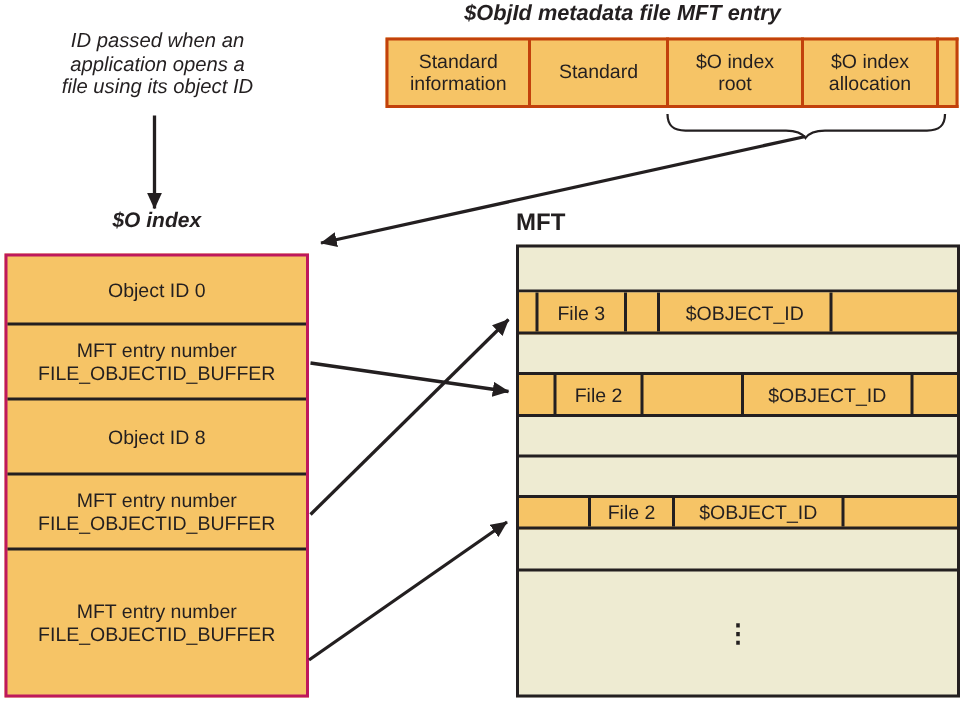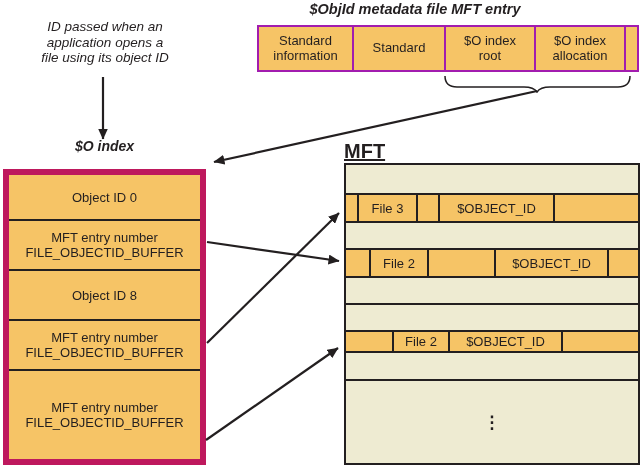--- a/index.html
+++ b/index.html
@@ -11,35 +11,35 @@
   .pre{white-space:pre-line;}
   .center{text-align:center;font-style:italic;}
   .bold{font-weight:bold;}
 
   
   #annotation{left:8px;top:19px;width:194px;font-size:13.5px;line-height:15.5px;}
 
   
   #objid-title{left:258px;top:1px;width:314px;font-size:14.5px;}
   #oindex-label{left:3px;top:138px;width:203px;font-size:14px;}
-  #mft-label{left:344px;top:140px;font-size:20px;text-decoration:underline;}
+  #mft-label{left:344px;top:140px;font-size:16px;}
 
   
   #objid-strip{left:257px;top:25px;width:382px;height:47px;display:flex;}
   #objid-strip .cell{
-    box-sizing:border-box;border:2px solid #a21caf;background:#f6c466;
+    box-sizing:border-box;border:2px solid #c2410c;background:#f6c466;
     display:flex;align-items:center;justify-content:center;
     font-size:13px;line-height:14.5px;white-space:pre-line;text-align:center;
   }
   #objid-strip .cell + .cell{border-left:none;}
 
   
   #oindex-box{
     left:3px;top:169px;width:203px;height:296px;box-sizing:border-box;
-    border:6px solid #be185d;background:#f6c466;display:flex;flex-direction:column;
+    border:2px solid #be185d;background:#f6c466;display:flex;flex-direction:column;
   }
   #oindex-box .orow{
     box-sizing:border-box;border-bottom:2px solid #231f20;
     display:flex;align-items:center;justify-content:center;
     font-size:13px;line-height:15px;white-space:pre-line;text-align:center;
   }
   #oindex-box .orow:last-child{border-bottom:none;flex:1;}
 
   
   #mft-box{

